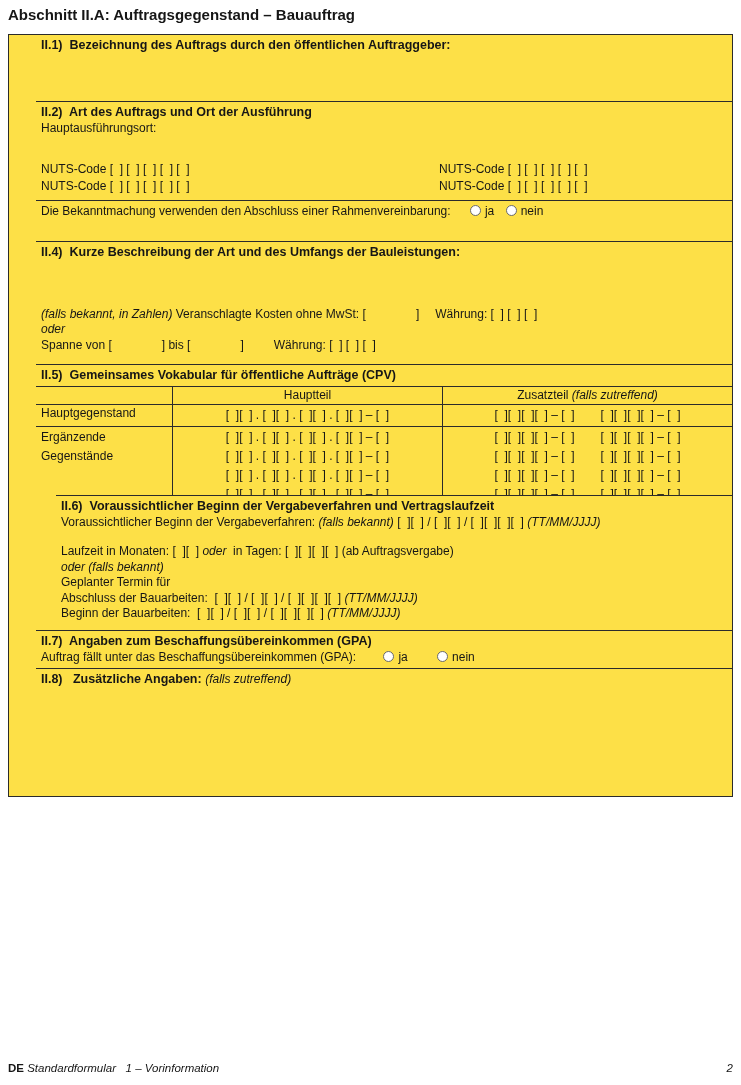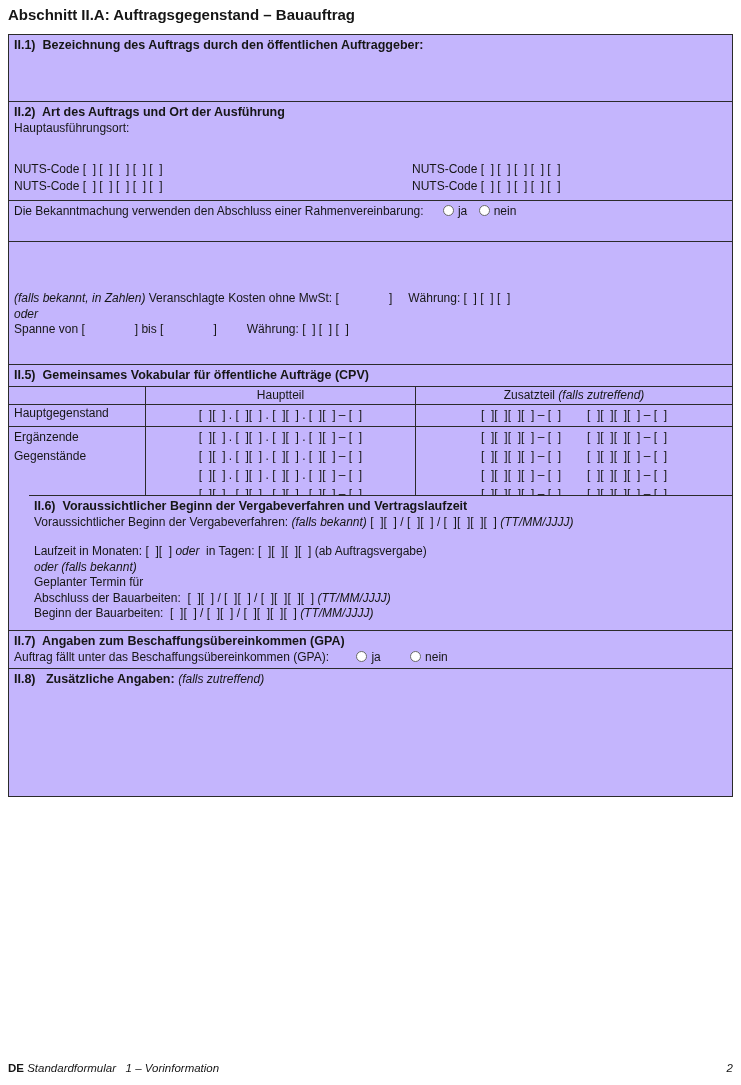--- a/index.html
+++ b/index.html
@@ -1,20 +1,20 @@
 <!DOCTYPE html>
 <html><head>
 <meta charset="utf-8">
 <style>
   html,body{margin:0;padding:0;background:#fff;}
   .page{position:relative;width:741px;height:1085px;background:#fff;
         font-family:"Liberation Sans",sans-serif;color:#161616;overflow:hidden;}
   .title{position:absolute;top:6px;left:8px;font-size:15px;font-weight:bold;white-space:pre;}
   .formbox{position:absolute;top:34px;left:8px;width:725px;height:763px;
-           border:1.5px solid #2b2b2b;box-sizing:border-box;background:#c4b5fd;}
+           border:1.5px solid #2b2b2b;box-sizing:border-box;background:#fde047;padding-left:27px;}
   .sec{box-sizing:border-box;padding:3px 5px;overflow:hidden;font-size:12px;line-height:15.5px;}
   .sec + .sec{border-top:1.5px solid #2b2b2b;}
   .h{font-weight:bold;font-size:12.5px;white-space:pre;}
   .i{font-style:italic;}
   .b{font-weight:bold;}
   .pre{white-space:pre;}
   .t{font-size:12px;}
   .radio{display:inline-block;width:9px;height:9px;border:1px solid #6a6a6a;border-radius:50%;
          vertical-align:-1px;margin-right:4px;background:#fff;}
   
@@ -71,20 +71,21 @@
 
     <div class="sec s3">
       <div class="t">
         <span>Die Bekanntmachung verwenden den Abschluss einer Rahmenvereinbarung:</span>
         <span class="radio gap16"></span><span>ja</span>
         <span class="radio" style="margin-left:8px;"></span><span>nein</span>
       </div>
     </div>
 
     <div class="sec s4">
+      <div><span class="h">II.4)  Kurze Beschreibung der Art und des Umfangs der Bauleistungen:</span></div>
       <div class="t costline">
         <span class="i">(falls bekannt, in Zahlen)</span><span class="pre"> Veranschlagte Kosten ohne MwSt: </span><span class="pre">[               ]</span><span class="gap16">Währung: </span><span class="pre">[  ] [  ] [  ]</span>
       </div>
       <div class="t i">oder</div>
       <div class="t">
         <span class="pre">Spanne von </span><span class="pre">[               ]</span><span class="pre"> bis </span><span class="pre">[               ]</span><span class="gap30">Währung: </span><span class="pre">[  ] [  ] [  ]</span>
       </div>
     </div>
 
 

